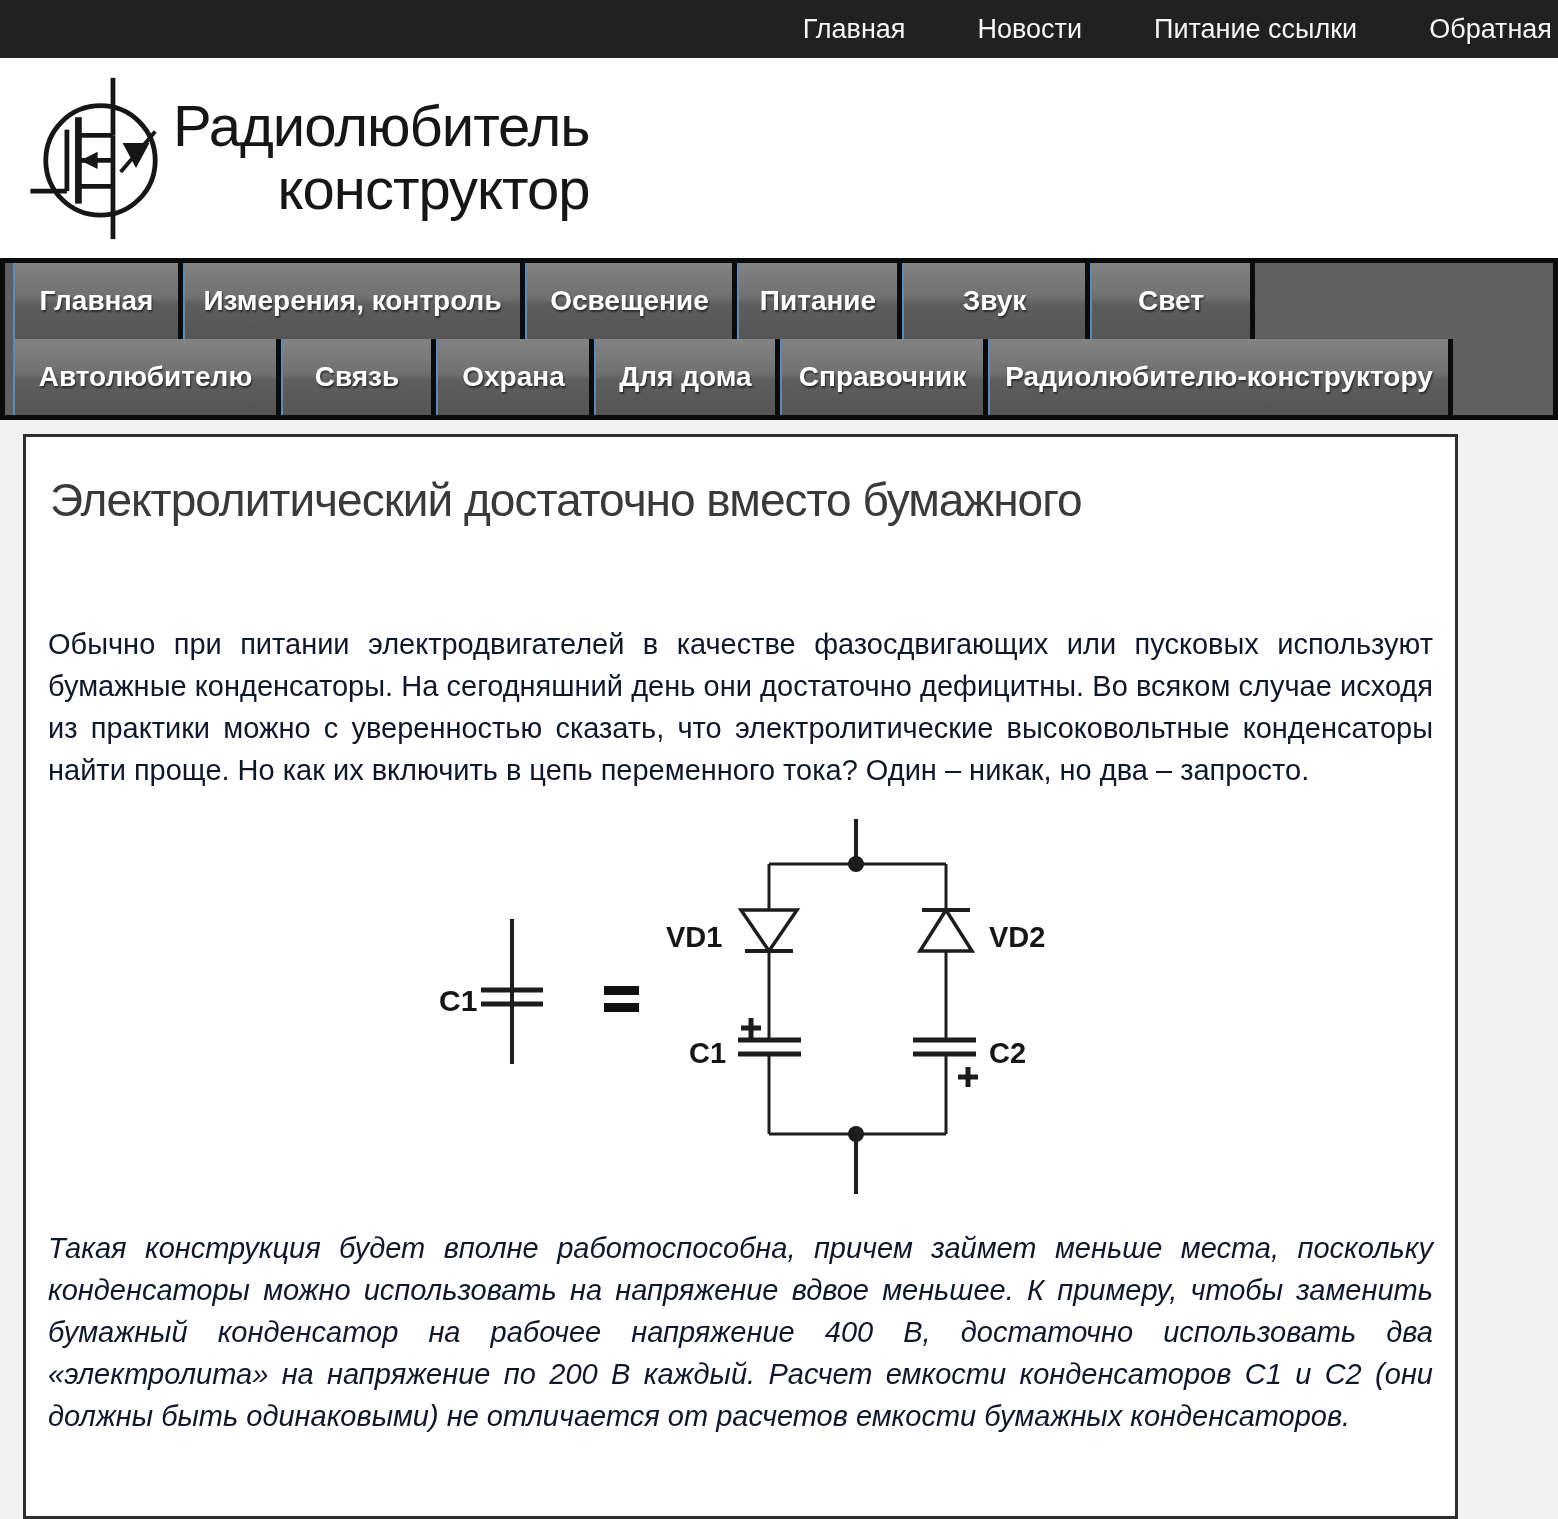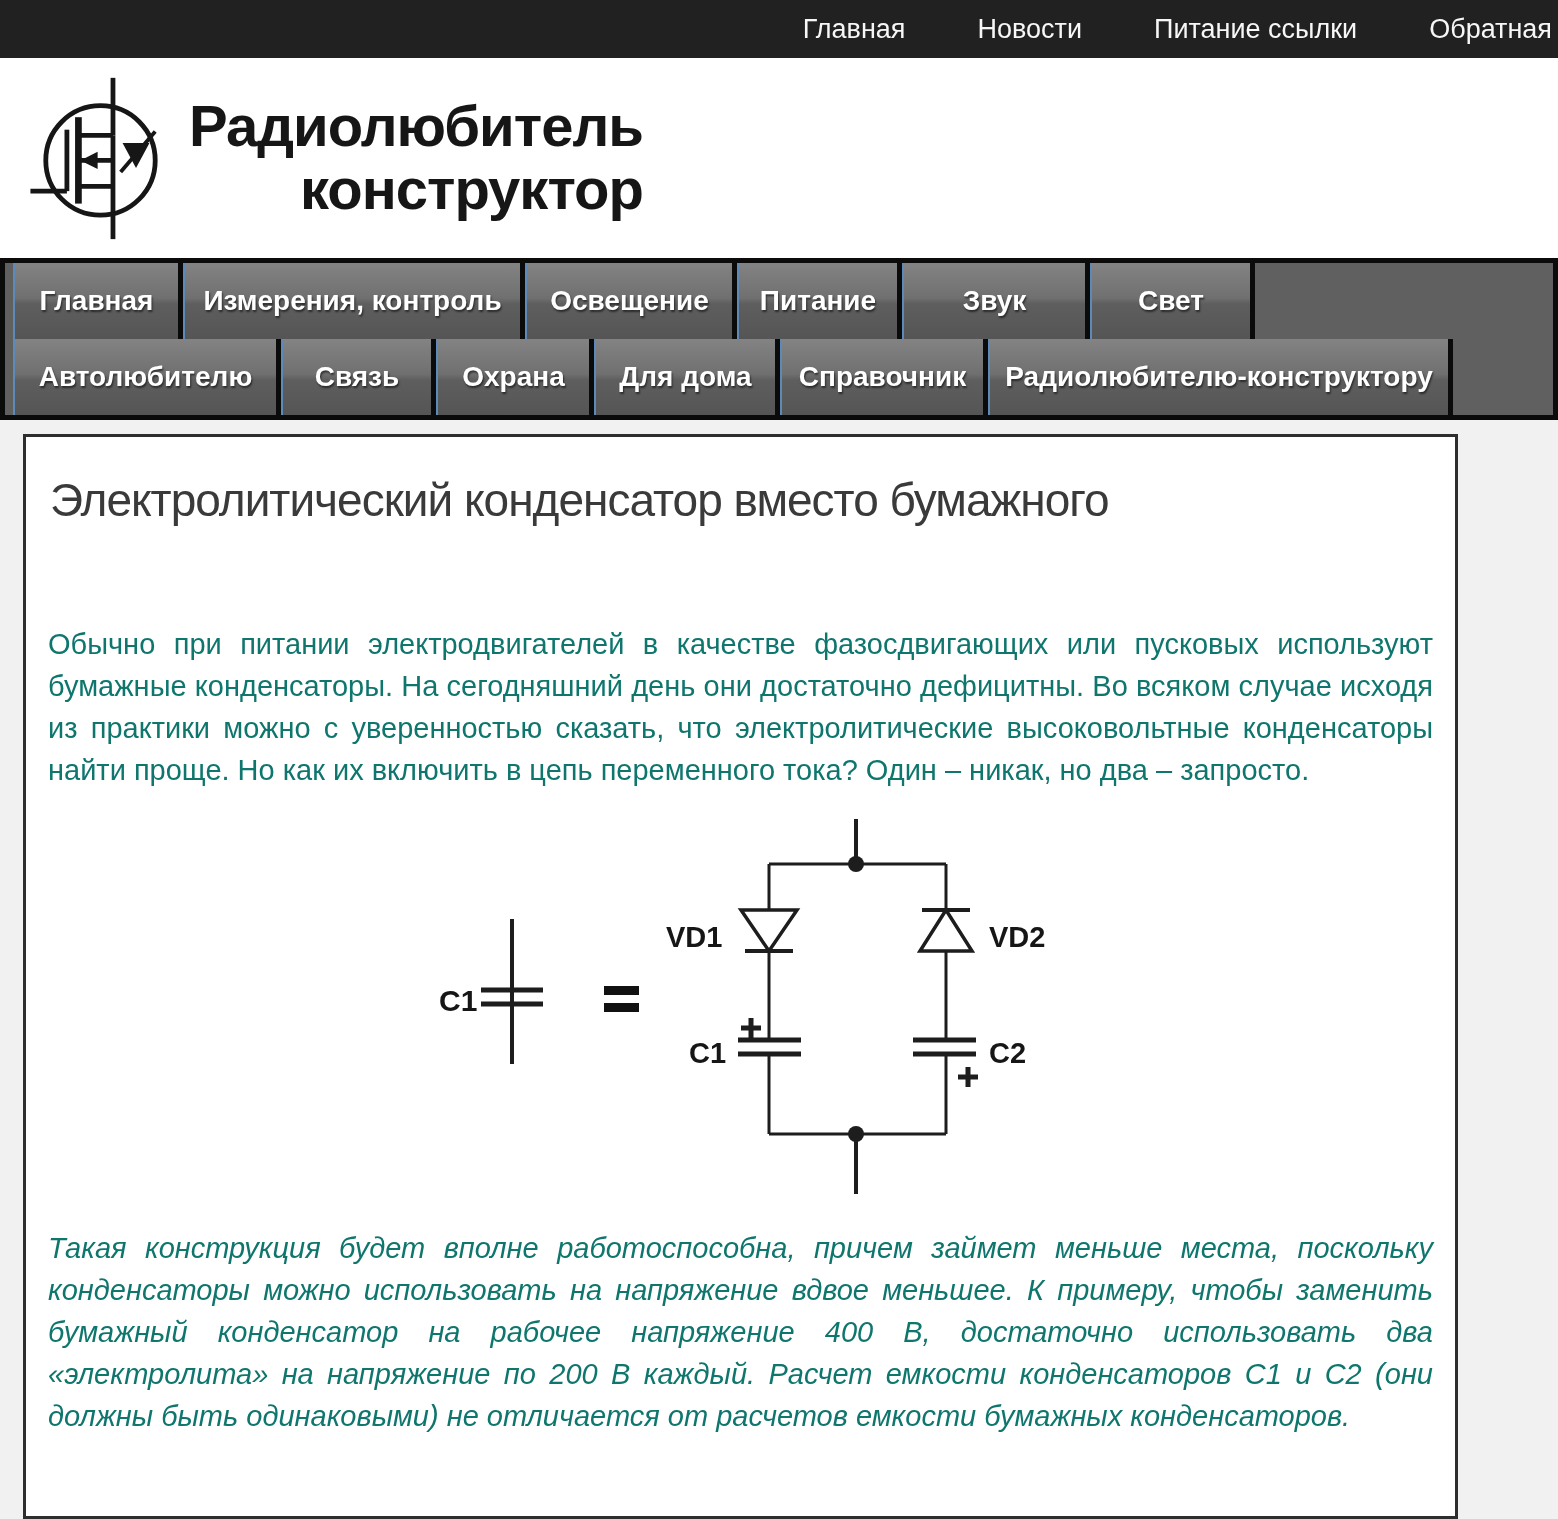--- a/index.html
+++ b/index.html
@@ -33,22 +33,22 @@
     height: 200px;
     background: #ffffff;
     display: flex;
     align-items: center;
     padding-left: 28px;
   }
   .logo-icon { width: 145px; height: 168px; flex: 0 0 auto; }
   .logo-text {
     display: inline-block;
     text-align: right;
-    margin-left: 16px;
-    font-weight: bold;
+    margin-left: 0;
+    font-weight: normal;
     font-stretch: condensed;
     font-size: 58px;
     line-height: 1.08;
     letter-spacing: -1px;
     color: #161616;
     white-space: pre-line;
   }
 
   
   .nav {
@@ -90,21 +90,21 @@
     font-weight: 400;
     font-stretch: condensed;
     letter-spacing: -1px;
     color: #3a3a3a;
     margin: 14px 0 0 2px;
   }
   .para {
     margin-top: 96px;
     font-size: 29px;
     line-height: 1.45;
-    color: #0f766e;
+    color: #0f172a;
     text-align: justify;
     text-align-last: left;
   }
   .para.second { margin-top: 22px; font-style: italic; }
   .diagram-wrap {
     margin: 20px auto 0 auto;
     width: 620px;
   }
   .circuit-svg text {
     font-family: "Liberation Sans", "DejaVu Sans", sans-serif;
@@ -159,21 +159,21 @@
     <div class="nav-btn" style="width:158px">Охрана</div>
     <div class="nav-btn" style="width:186px">Для дома</div>
     <div class="nav-btn" style="width:208px">Справочник</div>
     <div class="nav-btn" style="width:465px">Радиолюбителю-конструктору</div>
     <div class="nav-filler"></div>
   </div>
 </div>
 
 <div class="content-wrap">
   <div class="content-box">
-    <h1 class="article-title">Электролитический конденсатор вместо бумажного</h1>
+    <h1 class="article-title">Электролитический достаточно вместо бумажного</h1>
 
     <p class="para">Обычно при питании электродвигателей в качестве фазосдвигающих или пусковых используют бумажные конденсаторы. На сегодняшний день они достаточно дефицитны. Во всяком случае исходя из практики можно с уверенностью сказать, что электролитические высоковольтные конденсаторы найти проще. Но как их включить в цепь переменного тока? Один – никак, но два – запросто.</p>
 
     <div class="diagram-wrap">
       <svg class="circuit-svg" width="620" height="390" viewBox="0 0 620 390" xmlns="http://www.w3.org/2000/svg">
 
         <text x="8" y="200" font-size="30">C1</text>
         <line x1="81" y1="108" x2="81" y2="253" stroke="#1d1d1d" stroke-width="4"></line>
         <line x1="50" y1="179" x2="112" y2="179" stroke="#1d1d1d" stroke-width="5"></line>
         <line x1="50" y1="193" x2="112" y2="193" stroke="#1d1d1d" stroke-width="5"></line>

